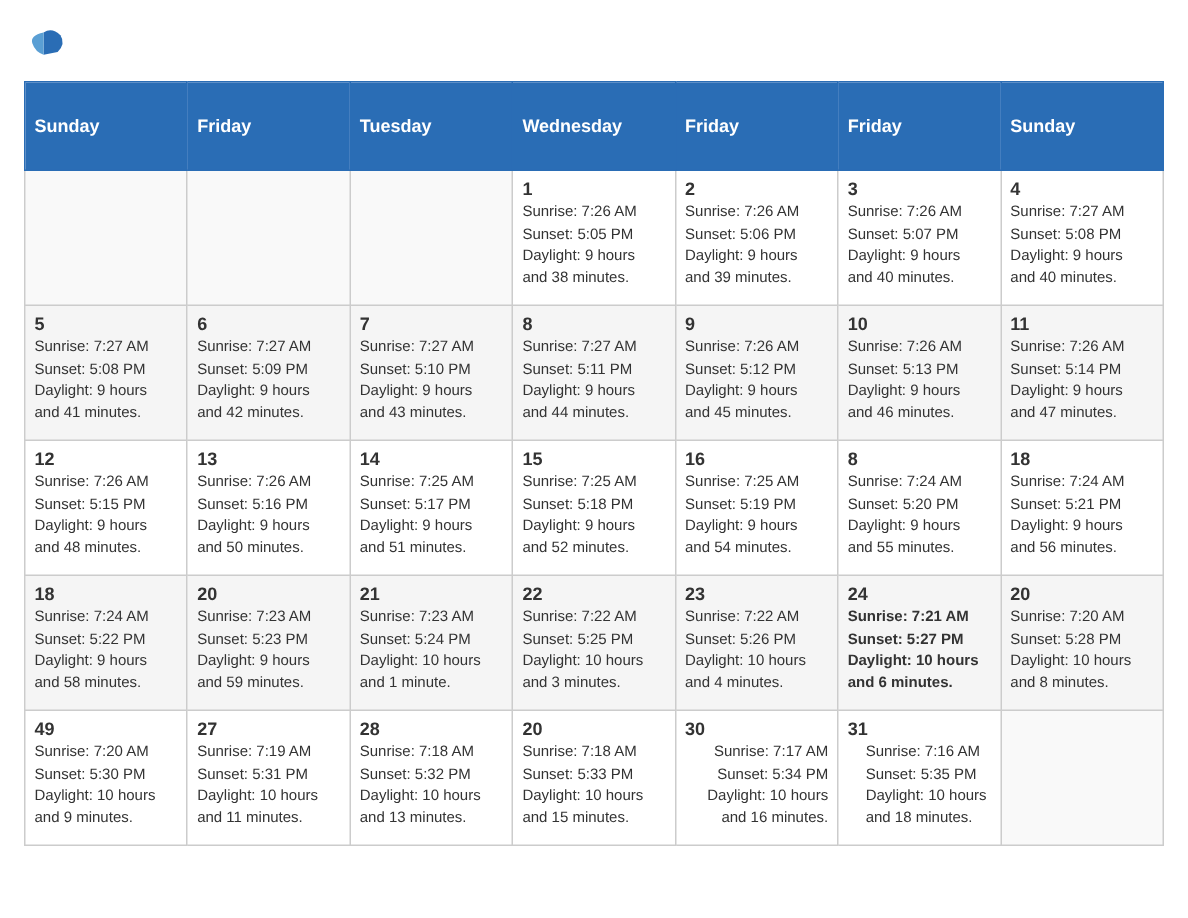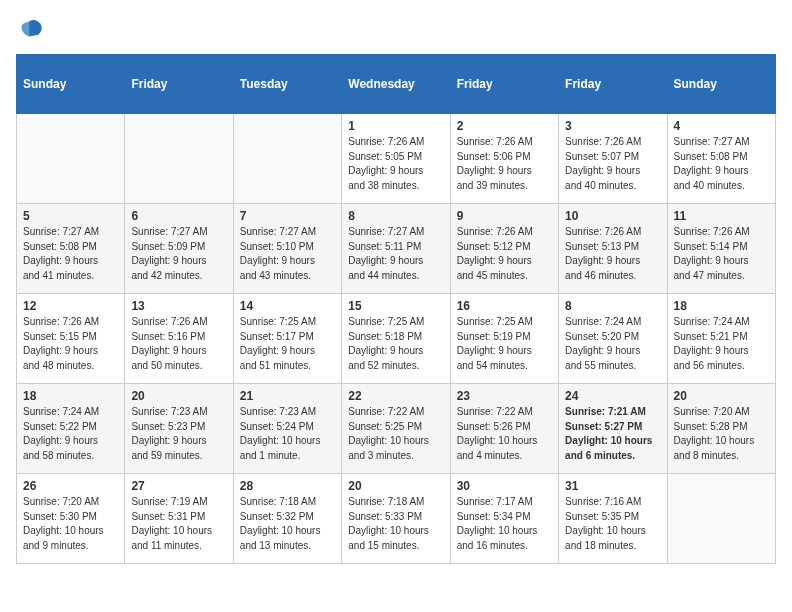--- a/index.html
+++ b/index.html
@@ -307,21 +307,21 @@
         <td>
           <div class="day-num">20</div>
           <div class="day-info" style="white-space: pre-line;">Sunrise: 7:20 AM
 Sunset: 5:28 PM
 Daylight: 10 hours
 and 8 minutes.</div>
         </td>
       </tr>
       <tr>
         <td>
-          <div class="day-num">26</div>
+          <div class="day-num">49</div>
           <div class="day-info" style="white-space: pre-line;">Sunrise: 7:20 AM
 Sunset: 5:30 PM
 Daylight: 10 hours
 and 9 minutes.</div>
         </td>
         <td>
           <div class="day-num">27</div>
           <div class="day-info" style="white-space: pre-line;">Sunrise: 7:19 AM
 Sunset: 5:31 PM
 Daylight: 10 hours
@@ -336,28 +336,28 @@
         </td>
         <td>
           <div class="day-num">20</div>
           <div class="day-info" style="white-space: pre-line;">Sunrise: 7:18 AM
 Sunset: 5:33 PM
 Daylight: 10 hours
 and 15 minutes.</div>
         </td>
         <td>
           <div class="day-num">30</div>
-          <div class="day-info" style="white-space: pre-line;">Sunrise: 7:17 AM
+          <div class="day-info" style="white-space: pre-line; text-align: right;">Sunrise: 7:17 AM
 Sunset: 5:34 PM
 Daylight: 10 hours
 and 16 minutes.</div>
         </td>
         <td>
           <div class="day-num">31</div>
-          <div class="day-info" style="white-space: pre-line;">Sunrise: 7:16 AM
+          <div class="day-info" style="white-space: pre-line; margin-left: 12px;">Sunrise: 7:16 AM
 Sunset: 5:35 PM
 Daylight: 10 hours
 and 18 minutes.</div>
         </td>
         <td class="empty-cell"></td>
       </tr>
     </tbody>
 </table>
 
 </body></html>

